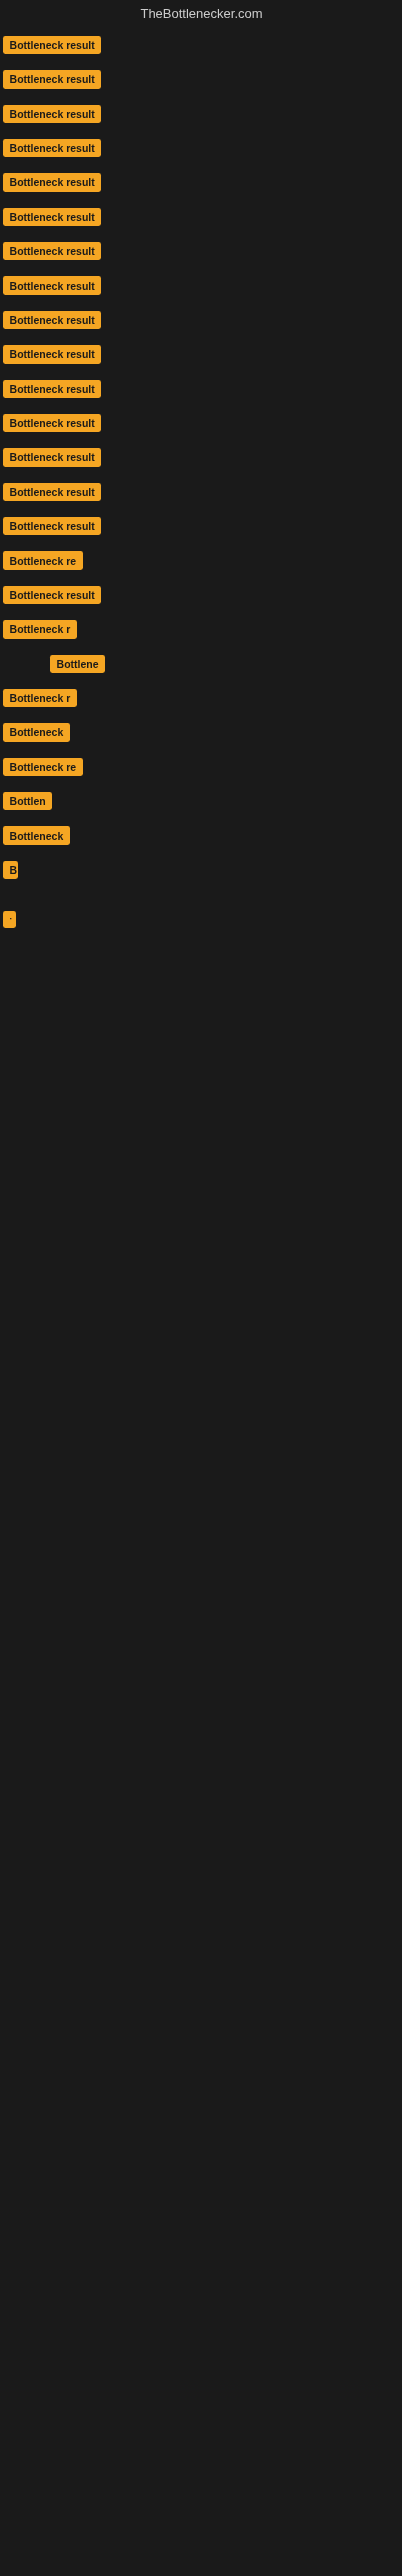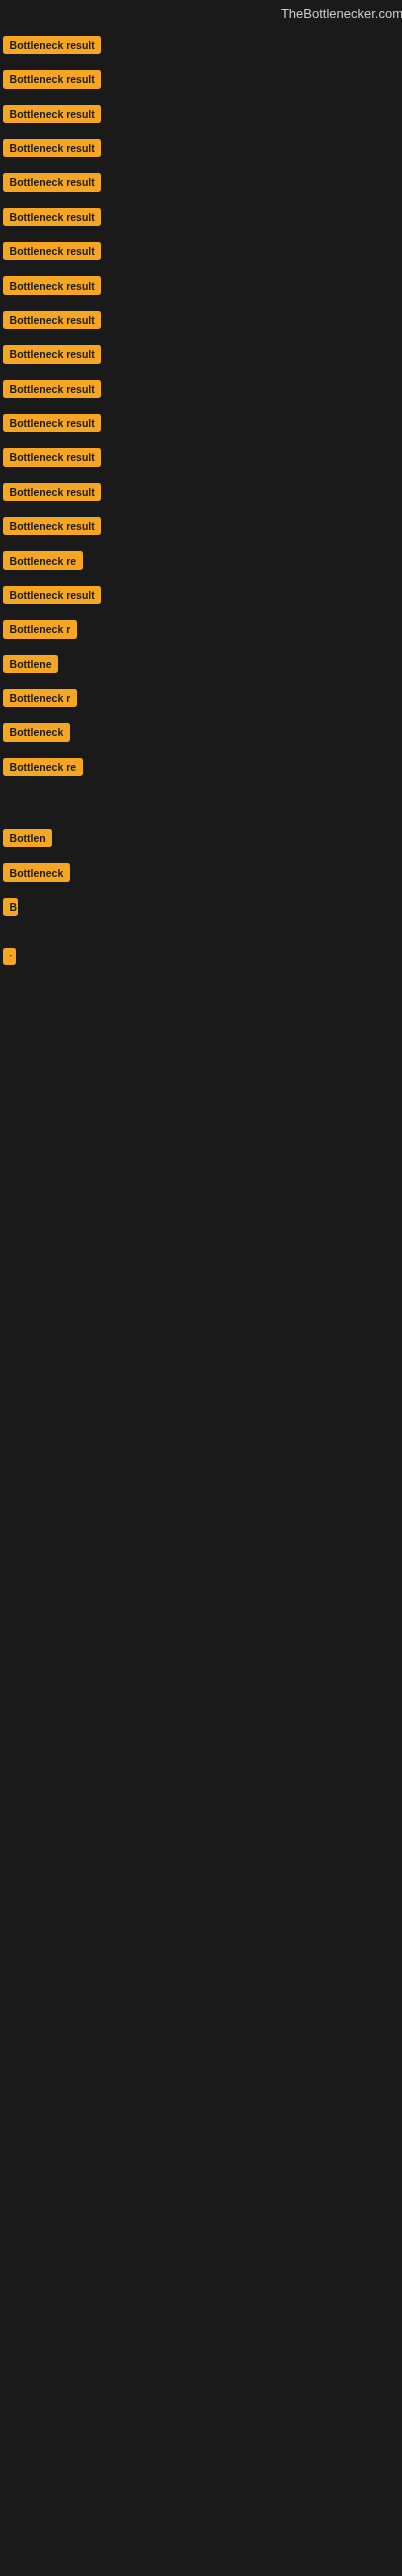--- a/index.html
+++ b/index.html
@@ -8,21 +8,21 @@
       box-sizing: border-box;
     }
     body {
       width: 403px;
       min-height: 2576px;
       background-color: #1a1a1a;
       font-family: Arial, sans-serif;
       position: relative;
     }
     .site-title {
-      text-align: right;
+      text-align: center;
       color: #cccccc;
       font-size: 13px;
       padding: 6.4px 0;
       background-color: #1a1a1a;
     }
     .bottleneck-badge {
       display: inline-block;
       background-color: #f5a623;
       color: #1a1a1a;
       font-size: 10.5px;
@@ -91,34 +91,34 @@
     </div>
     <div class="row" style="padding-top: 8px; padding-bottom: 8px;">
       <span class="bottleneck-badge" style="max-width: 89px; font-size: 10.5px;">Bottleneck re</span>
     </div>
     <div class="row" style="padding-top: 8px; padding-bottom: 8px;">
       <span class="bottleneck-badge" style="max-width: 105px; font-size: 10.5px;">Bottleneck result</span>
     </div>
     <div class="row" style="padding-top: 8px; padding-bottom: 8px;">
       <span class="bottleneck-badge" style="max-width: 81px; font-size: 10.5px;">Bottleneck r</span>
     </div>
-    <div class="row" style="padding-top: 8px; padding-bottom: 8px;">
+    <div class="row" style="padding-top: 8px; padding-bottom: 8px; margin-left: 47px;">
       <span class="bottleneck-badge" style="max-width: 64px; font-size: 10.5px;">Bottlene</span>
     </div>
     <div class="row" style="padding-top: 8px; padding-bottom: 8px;">
       <span class="bottleneck-badge" style="max-width: 81px; font-size: 10.5px;">Bottleneck r</span>
     </div>
     <div class="row" style="padding-top: 8px; padding-bottom: 8px;">
       <span class="bottleneck-badge" style="max-width: 72px; font-size: 10.5px;">Bottleneck</span>
     </div>
     <div class="row" style="padding-top: 8px; padding-bottom: 8px;">
       <span class="bottleneck-badge" style="max-width: 85px; font-size: 10.5px;">Bottleneck re</span>
     </div>
     <div class="row" style="padding-top: 8px; padding-bottom: 8px;">
-      <span class="bottleneck-badge" style="max-width: 58px; font-size: 10.5px; margin-top: 37px;">Bottlen</span>
+      <span class="bottleneck-badge" style="max-width: 58px; font-size: 10.5px;">Bottlen</span>
     </div>
     <div class="row" style="padding-top: 8px; padding-bottom: 8px;">
       <span class="bottleneck-badge" style="max-width: 71px; font-size: 10.5px;">Bottleneck</span>
     </div>
     <div class="row" style="padding-top: 8px; padding-bottom: 8px;">
       <span class="bottleneck-badge" style="max-width: 14.5px; font-size: 10.5px;">B</span>
     </div>
     <div class="row" style="padding-top: 8px; padding-bottom: 8px;"></div>
     <div class="row" style="padding-top: 8px; padding-bottom: 8px;">
       <span class="bottleneck-badge" style="max-width: 12px; font-size: 8.9px;">·</span>

